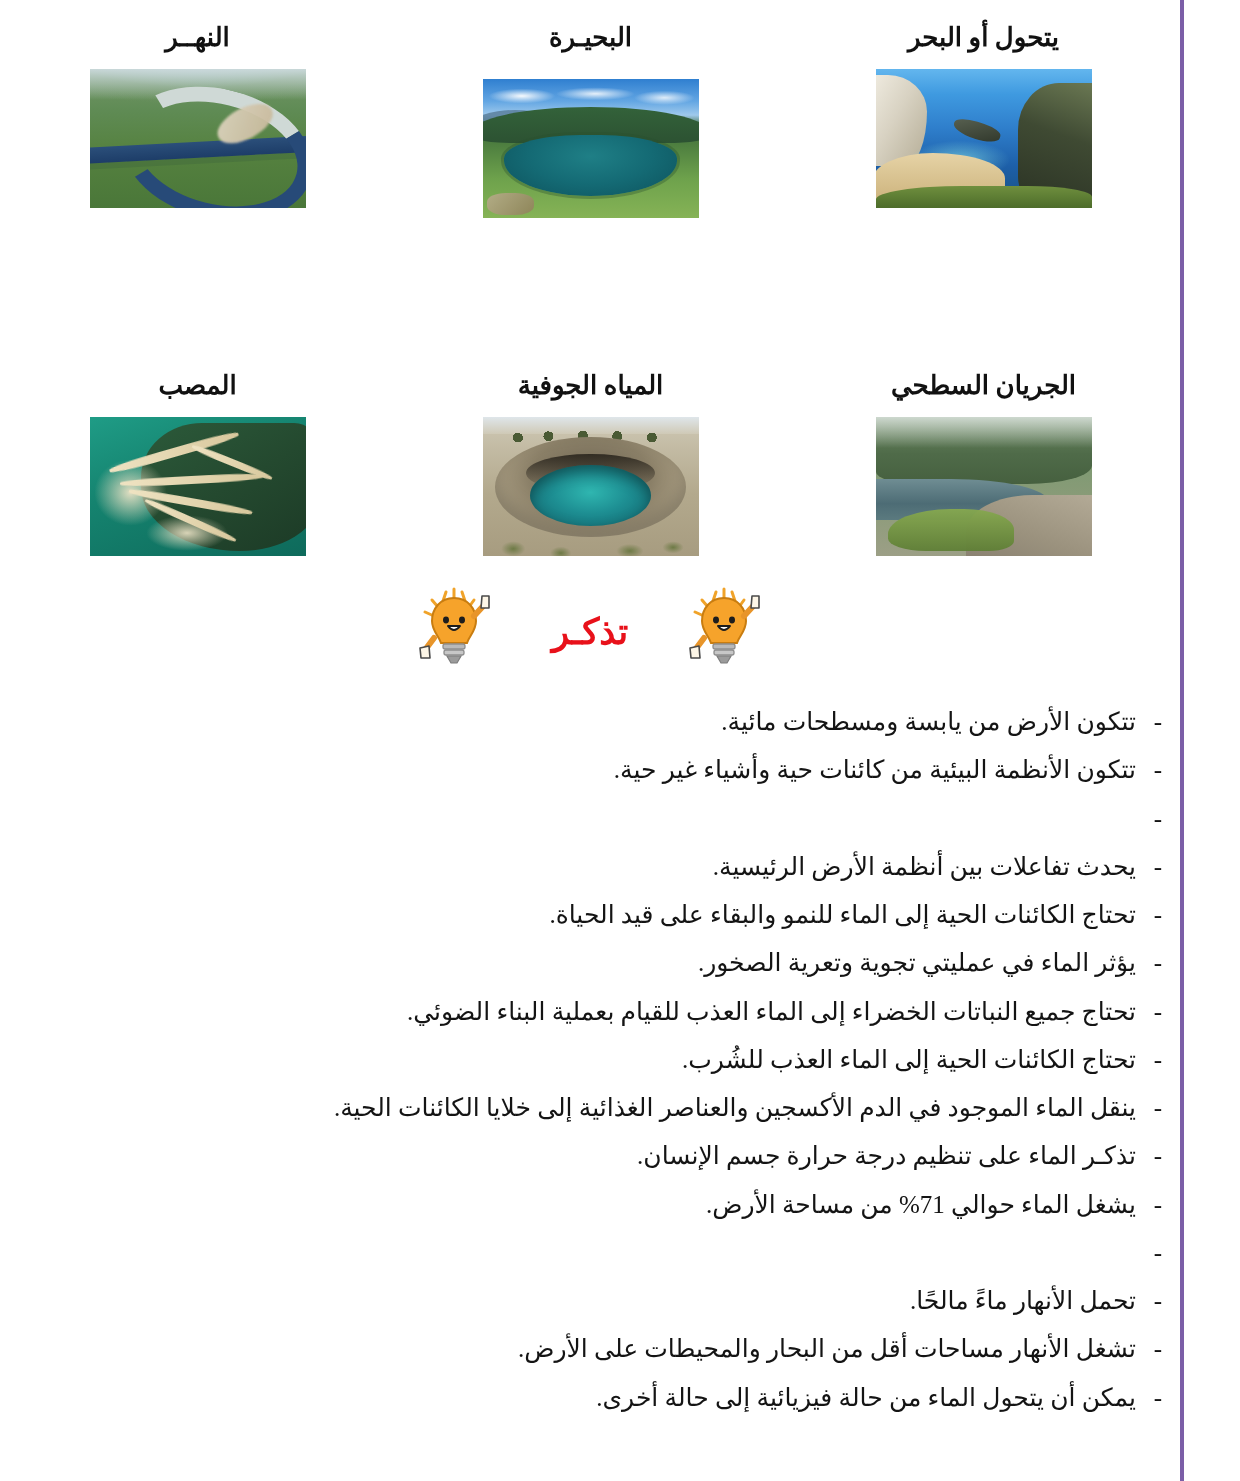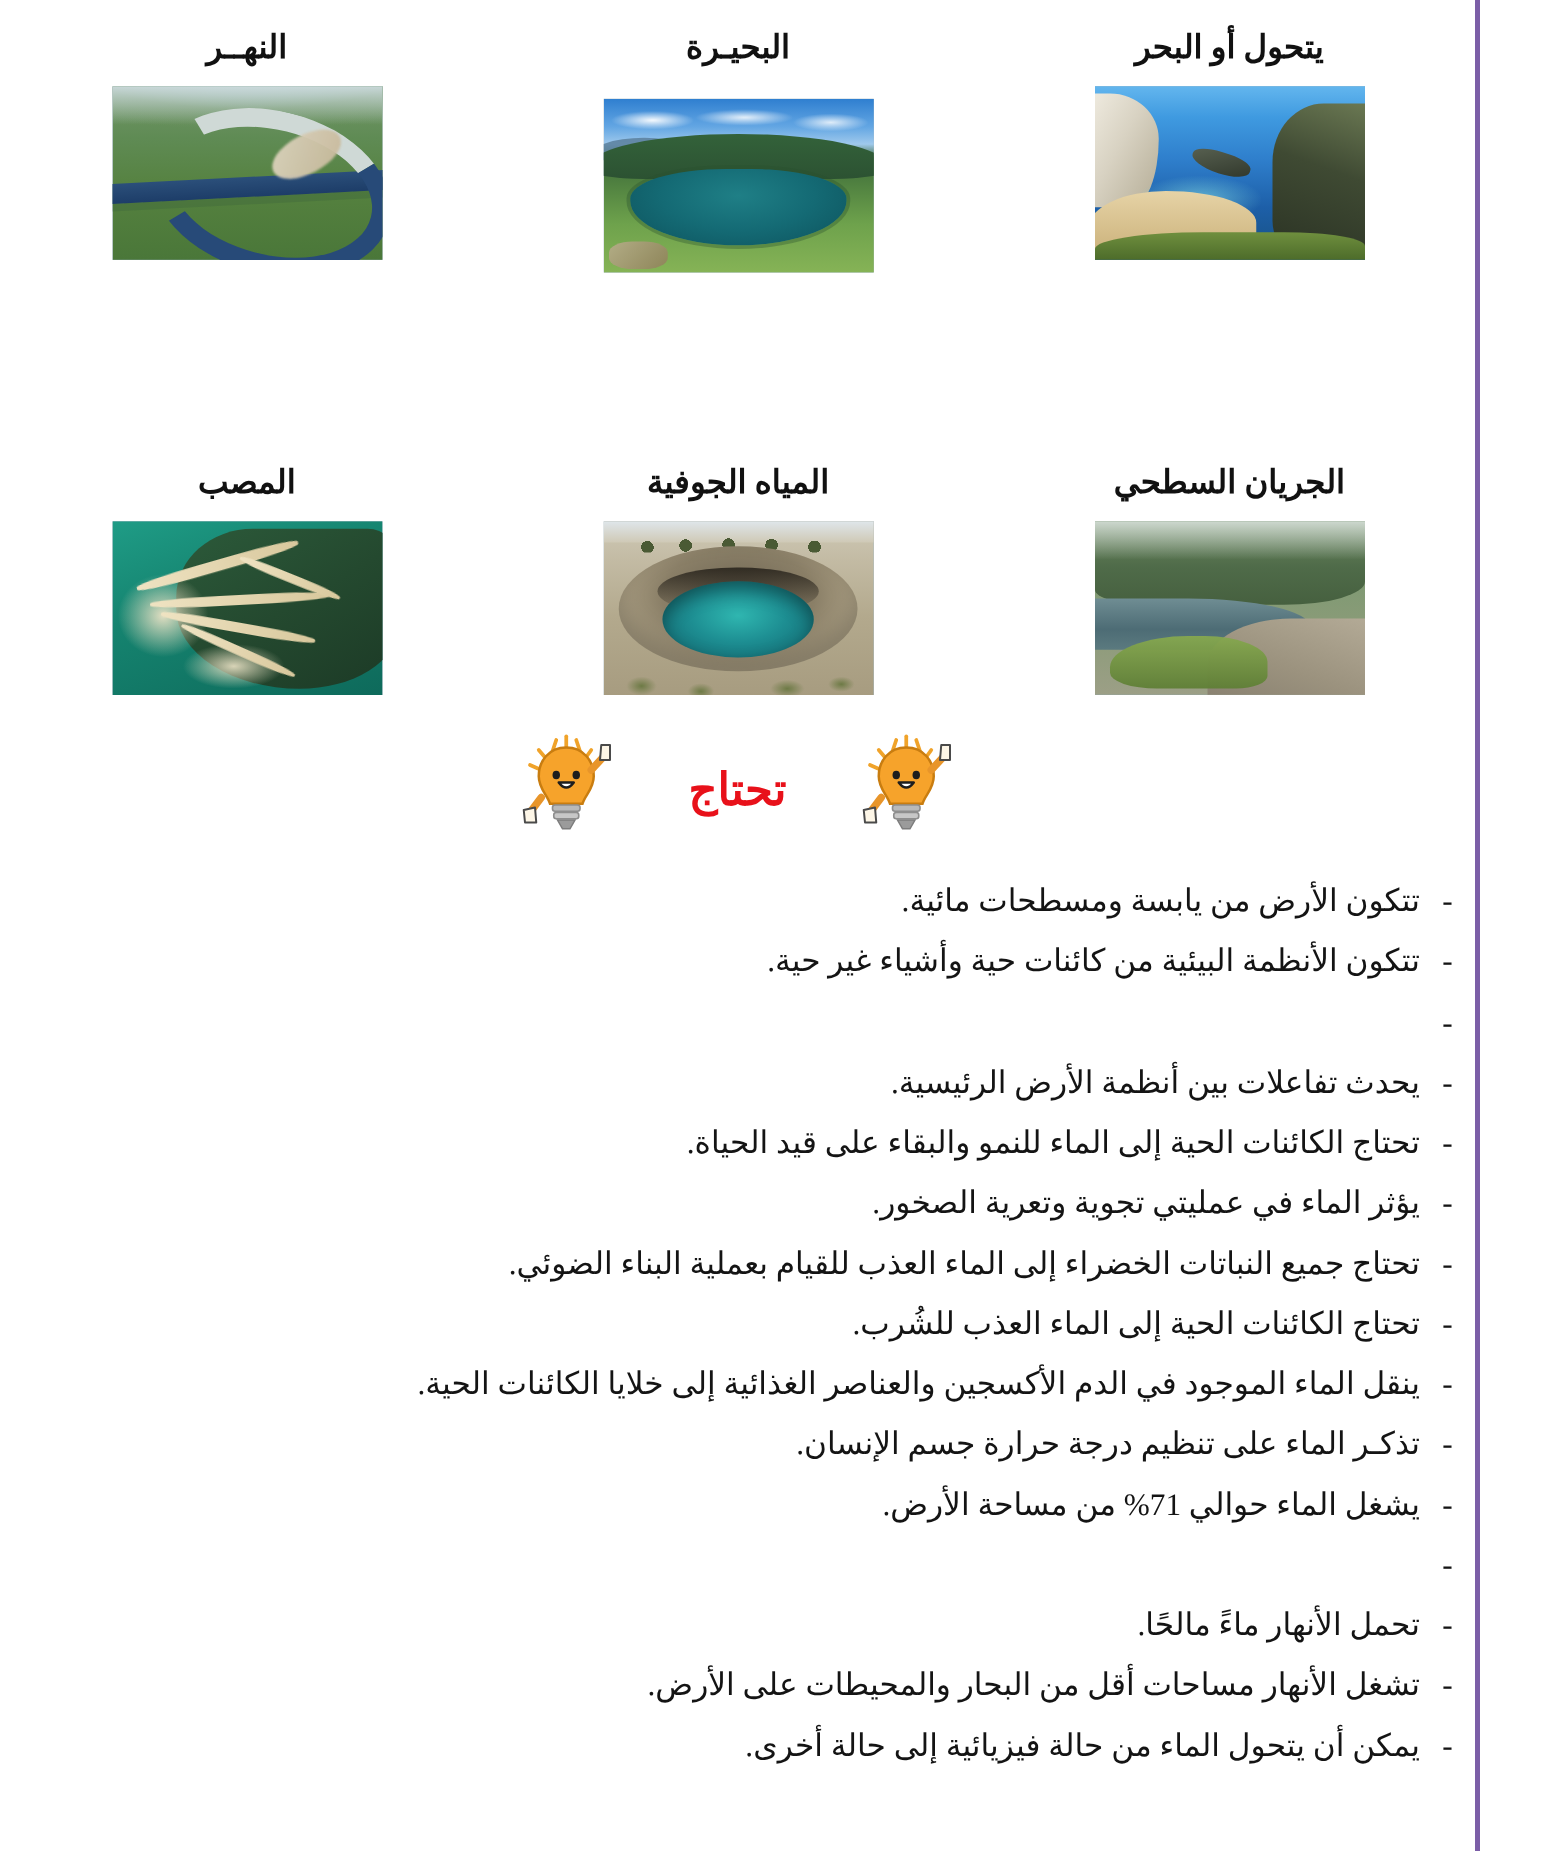--- a/index.html
+++ b/index.html
@@ -476,21 +476,21 @@
       <ellipse cx="30" cy="34" rx="3" ry="3.4" fill="#1d1d1d"></ellipse>
       <ellipse cx="46" cy="34" rx="3" ry="3.4" fill="#1d1d1d"></ellipse>
       <path d="M32 40 Q38 48 44 40 Z" fill="#ffffff" stroke="#1d1d1d" stroke-width="2" stroke-linejoin="round"></path>
       <path d="M58 30 L70 17" stroke="#e8952a" stroke-width="6" stroke-linecap="round" fill="none"></path>
       <path d="M66 10 L73 10 L73 22 L65 22 Z" fill="#fdf6e7" stroke="#4a4a4a" stroke-width="1.6" stroke-linejoin="round"></path>
       <path d="M18 52 L9 64" stroke="#e8952a" stroke-width="6" stroke-linecap="round" fill="none"></path>
       <path d="M4 62 L13 60 L14 72 L5 72 Z" fill="#fdf6e7" stroke="#4a4a4a" stroke-width="1.6" stroke-linejoin="round"></path>
     </svg>
   </div>
 
-  <div class="remember-word">تحتاج</div>
+  <div class="remember-word">تذكـر</div>
 
   <div class="bulb">
     <svg viewBox="0 0 78 92" width="78" height="92" aria-hidden="true">
       <g stroke="#f0a32a" stroke-width="3" stroke-linecap="round">
         <line x1="30" y1="6" x2="27" y2="15"></line>
         <line x1="38" y1="3" x2="38" y2="13"></line>
         <line x1="46" y1="6" x2="49" y2="15"></line>
         <line x1="16" y1="14" x2="22" y2="21"></line>
         <line x1="9" y1="26" x2="18" y2="30"></line>
         <line x1="58" y1="14" x2="53" y2="21"></line>

